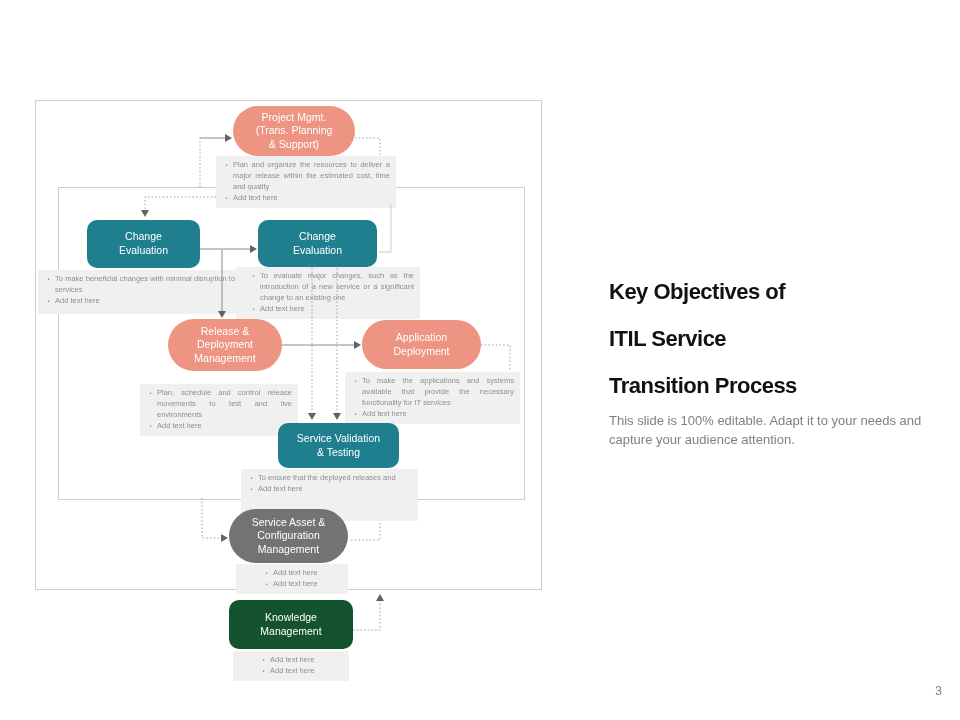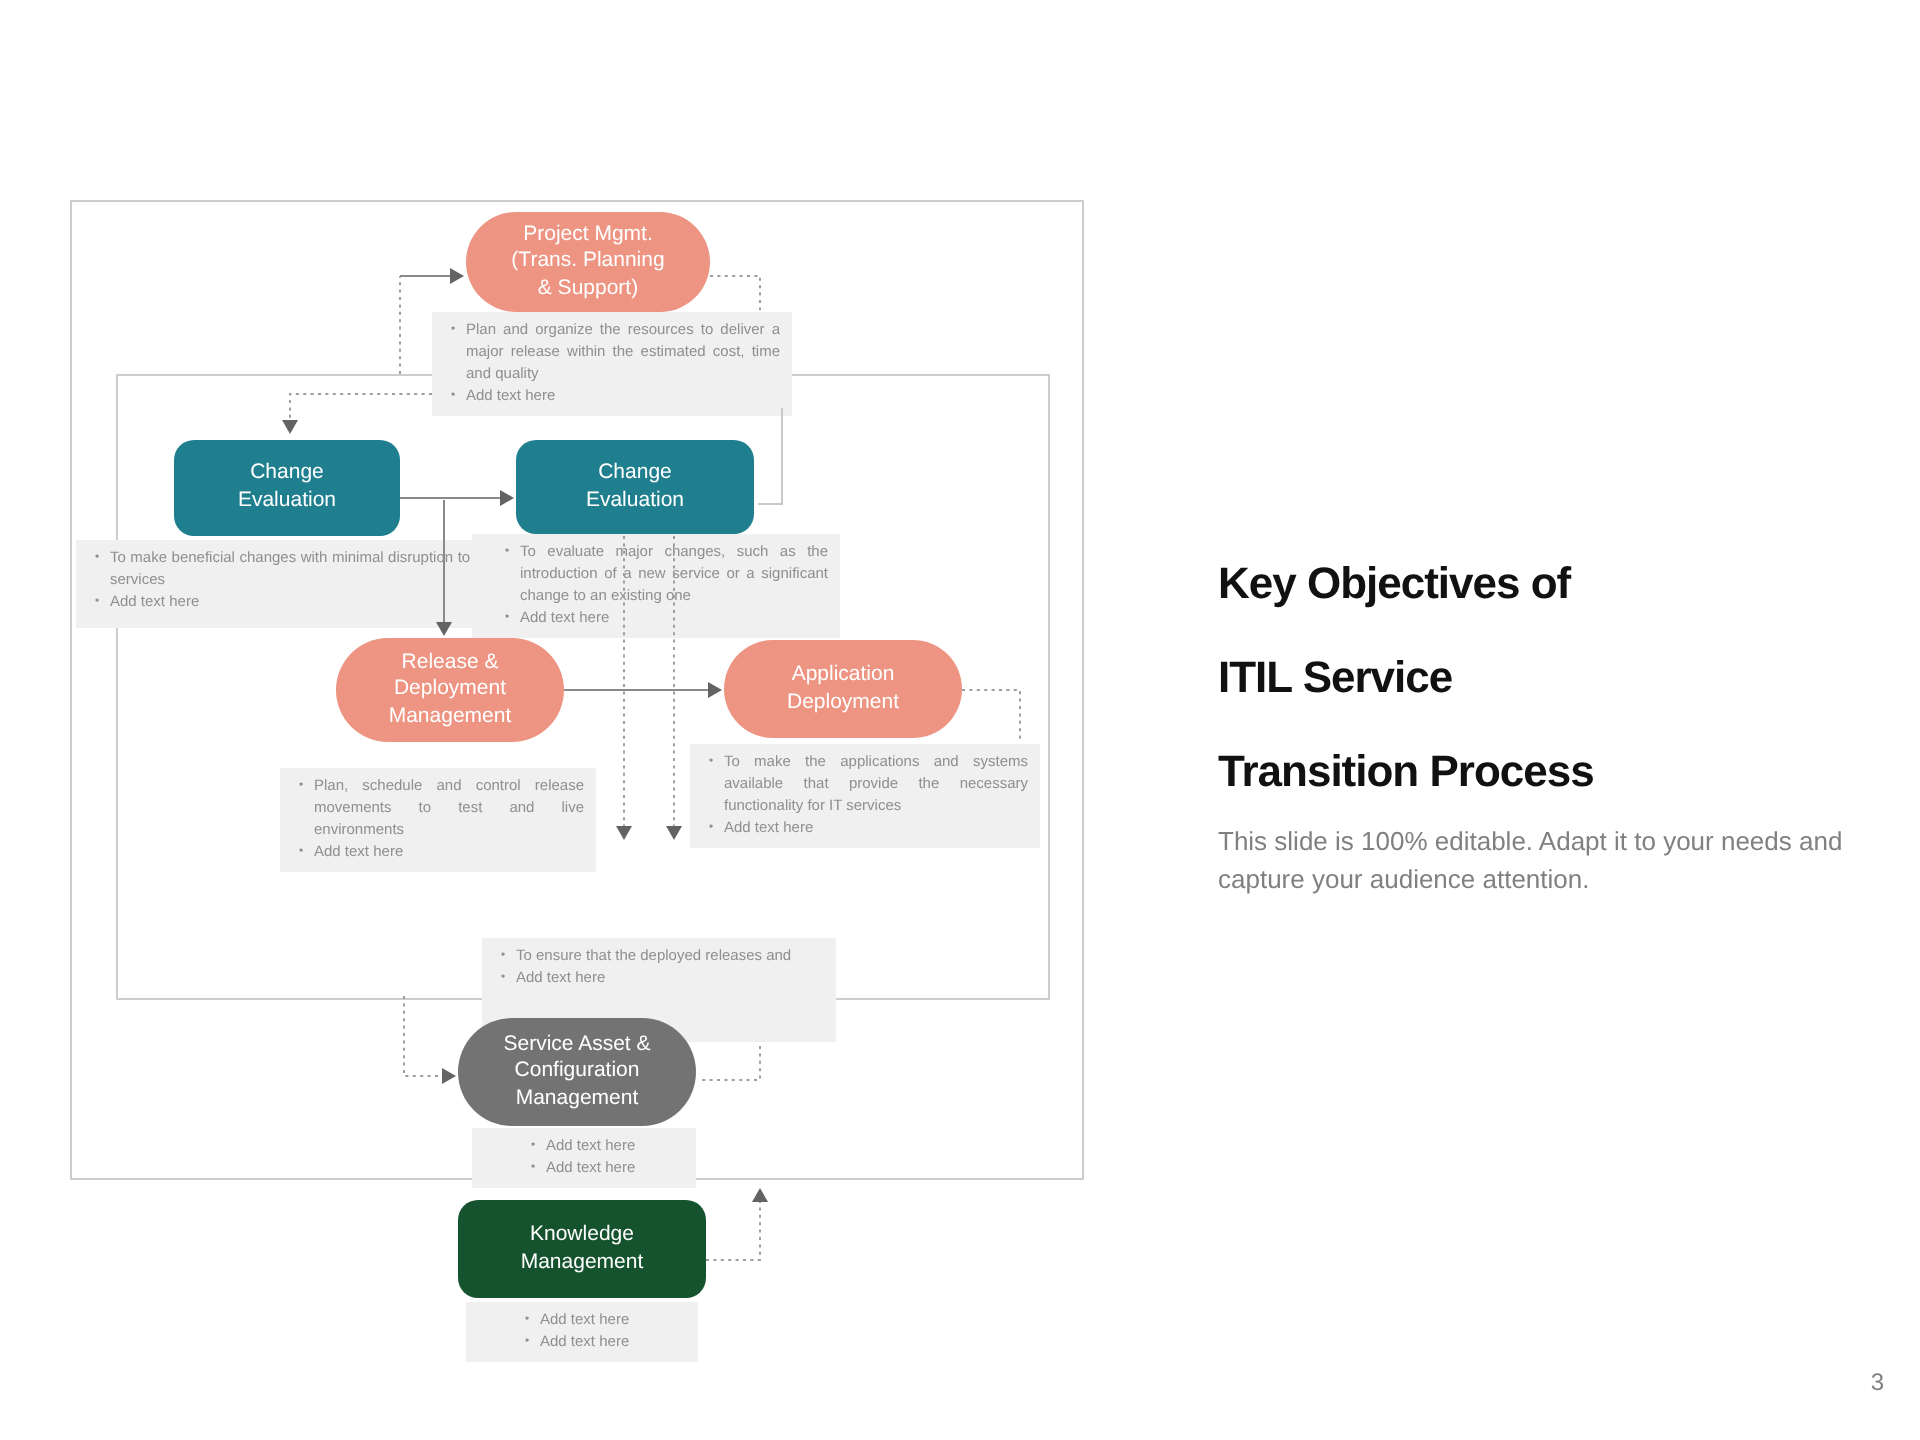--- a/index.html
+++ b/index.html
@@ -109,20 +109,22 @@
 &amp; Support)</div>
   <div class="node teal" id="node-ce-left" style="background-color: rgb(31, 127, 142);">Change
 Evaluation</div>
   <div class="node teal" id="node-ce-center" style="background-color: rgb(31, 127, 142);">Change
 Evaluation</div>
   <div class="node salmon" id="node-release" style="background-color: rgb(237, 148, 130);">Release &amp;
 Deployment
 Management</div>
   <div class="node salmon" id="node-app" style="background-color: rgb(237, 148, 130);">Application
 Deployment</div>
+  <div class="node teal" id="node-svt" style="background-color: rgb(31, 127, 142);">Service Validation
+&amp; Testing</div>
   <div class="node salmon" id="node-sacm" style="background-color: #737373;">Service Asset &amp;
 Configuration
 Management</div>
   <div class="node teal" id="node-km" style="background-color: #14532d;">Knowledge
 Management</div>
 
   <div class="note" id="note-project">
       <div class="note-row">
         <span class="dot">•</span>
         <span class="txt">Plan and organize the resources to deliver a major release within the estimated cost, time and quality</span>

